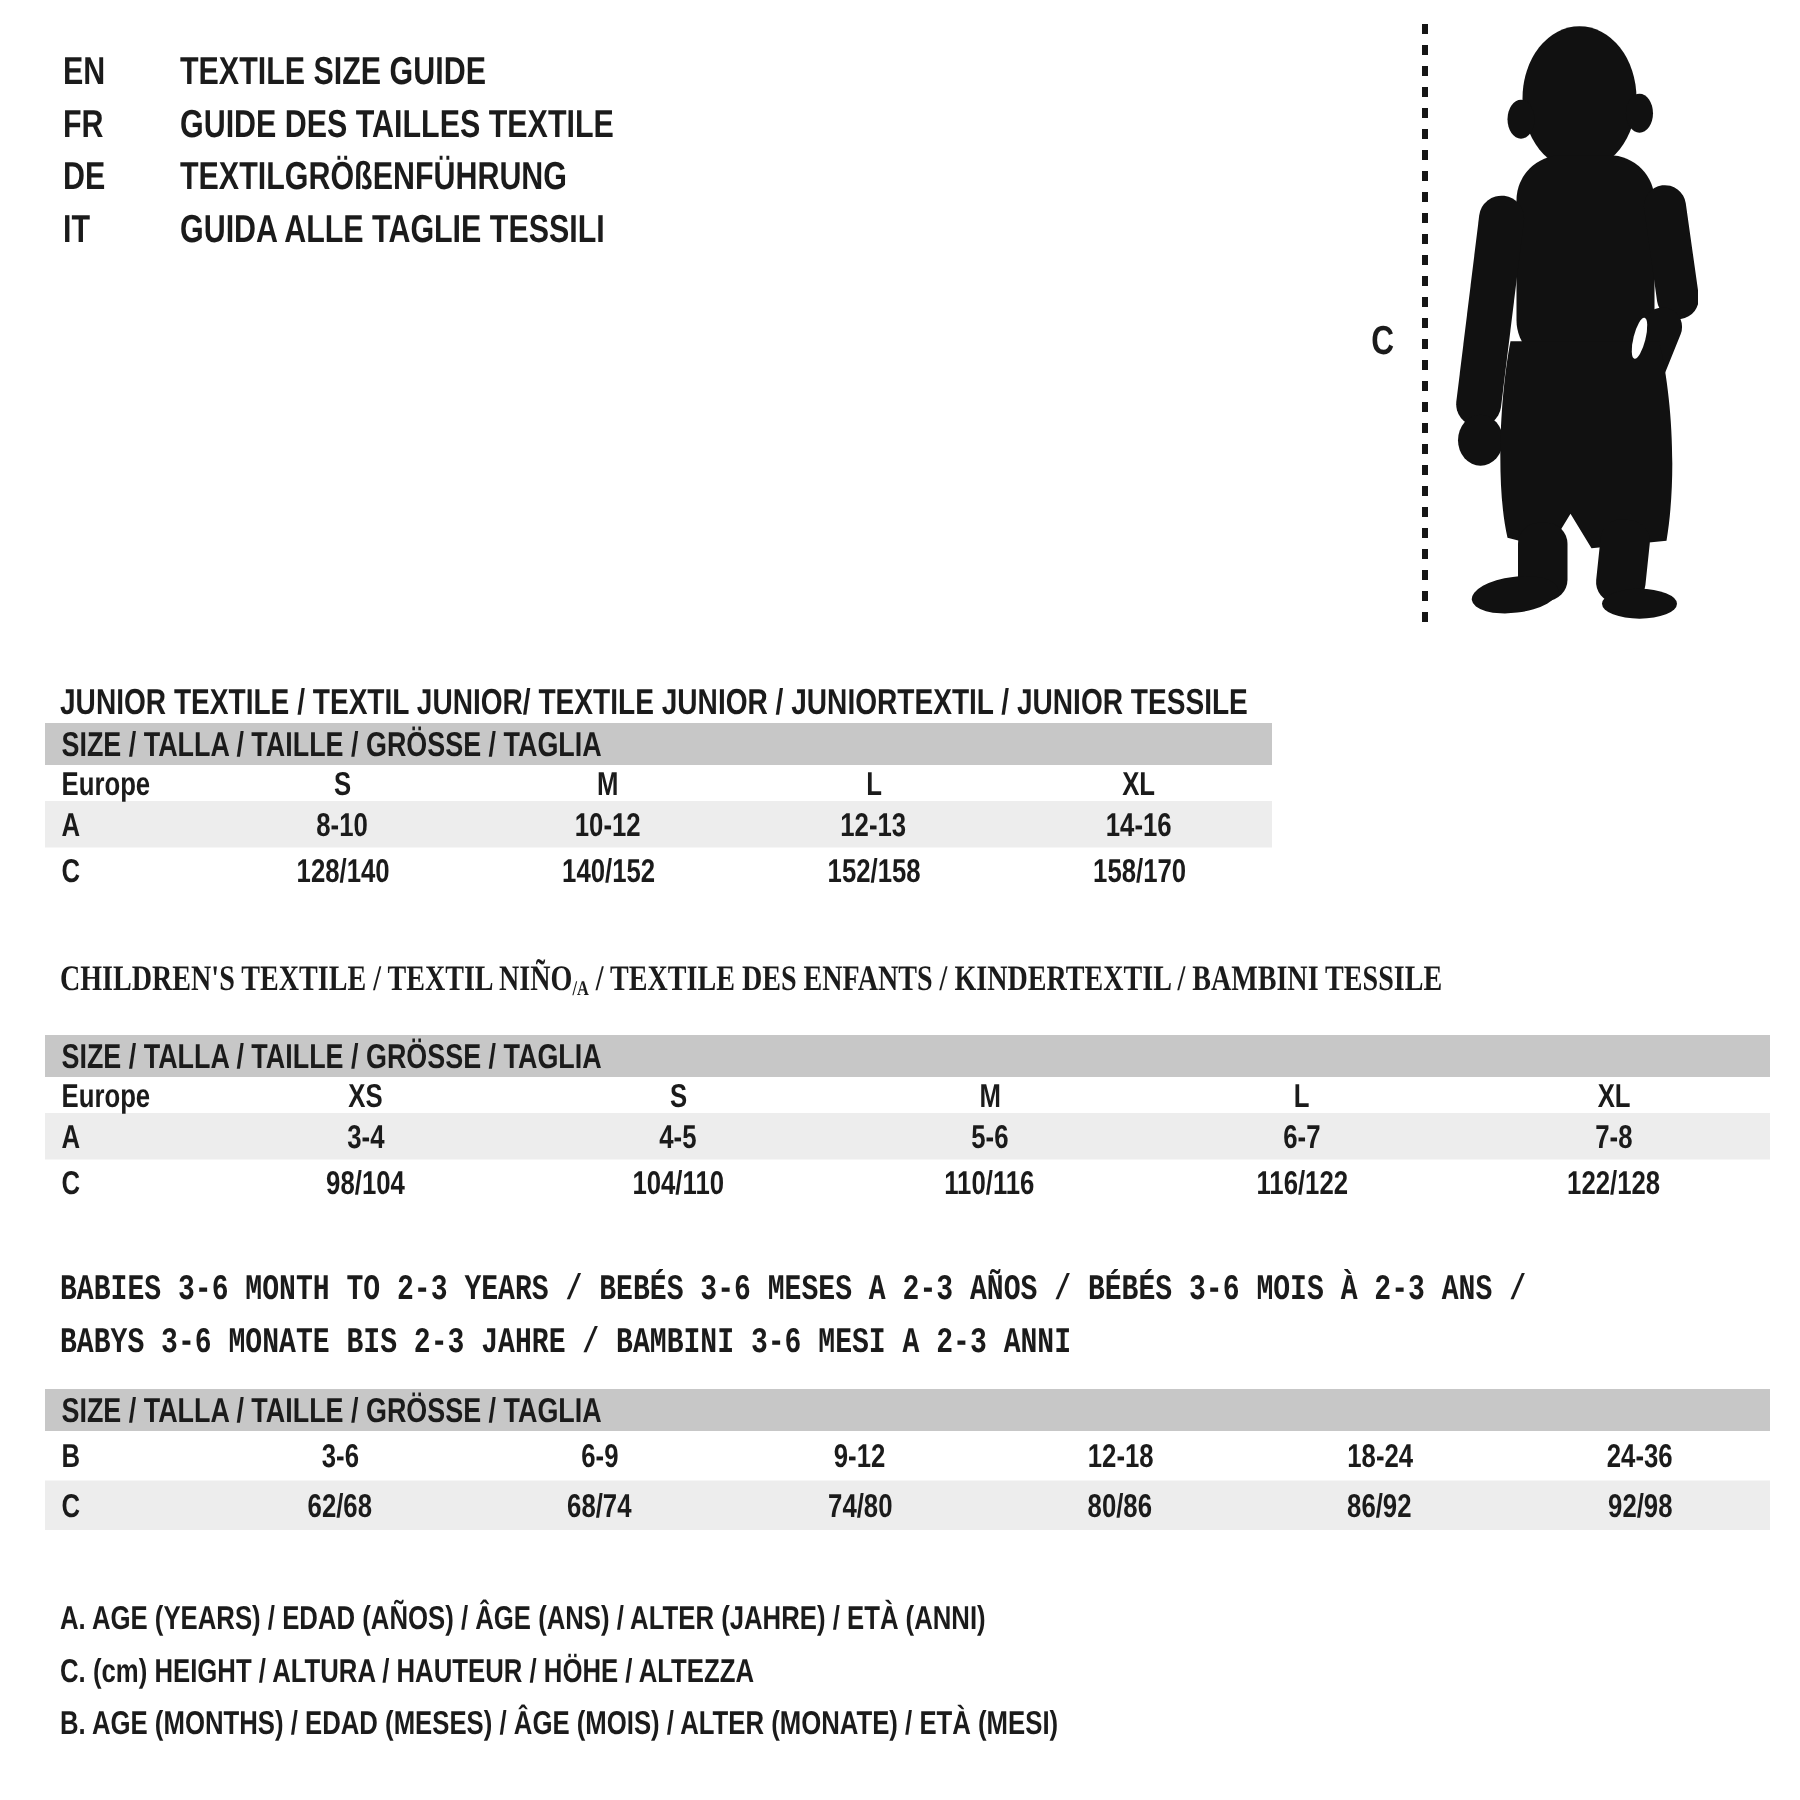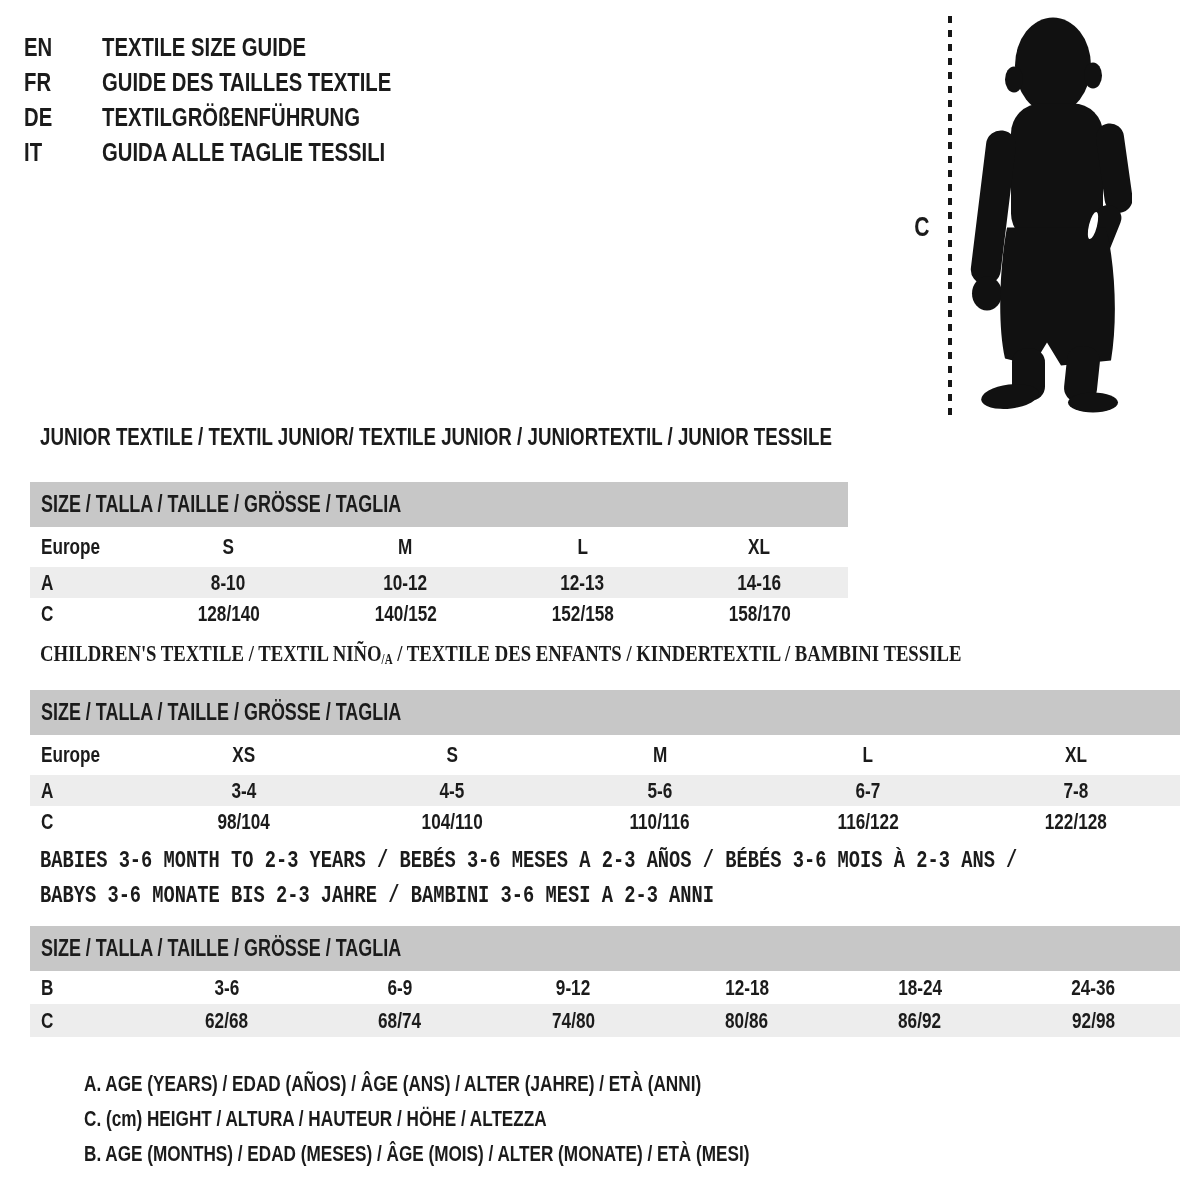--- a/index.html
+++ b/index.html
@@ -11,53 +11,53 @@
     color:#1b1b1b;
     overflow:hidden;
   }
   .canvas { position:absolute; inset:0; }
 
   
   .cond { display:inline-block; transform:scale(0.78,1); transform-origin:50% 50%; white-space:nowrap; font-weight:700; }
   .cond-l { transform-origin:0 50%; }
 
   
-  .lang-block { position:absolute; left:24px; top:30px; }
+  .lang-block { position:absolute; left:42px; top:30px; }
   .lang-row { display:grid; grid-template-columns:78px auto; height:35px; align-items:center; font-size:26px; font-weight:700; }
 
   
   .measure-line {
     position:absolute; left:948px; top:16px; width:4px; height:400px;
     background:repeating-linear-gradient(to bottom, #161616 0 7px, transparent 7px 14px);
   }
   .measure-label { position:absolute; left:912px; top:212px; font-size:27px; font-weight:700; }
   .silhouette { position:absolute; left:965px; top:14px; }
 
   
   .sec-title { position:absolute; left:40px; font-size:24px; font-weight:700; line-height:30px; }
   .subscr { font-size:14px; vertical-align:-3px; font-weight:700; }
 
   
   .tbl { position:absolute; left:30px; }
-  .size-bar { background:#c7c7c7; height:45px; display:flex; align-items:center; padding-left:11px; font-size:23px; font-weight:700; }
+  .size-bar { background:#c7c7c7; height:28px; display:flex; align-items:center; padding-left:11px; font-size:23px; font-weight:700; }
   .grid-row { display:grid; align-items:center; }
   .cols-4 { grid-template-columns:110px repeat(4,1fr); }
   .cols-5 { grid-template-columns:110px repeat(5,1fr); }
   .cols-6 { grid-template-columns:110px repeat(6,1fr); }
-  .r-head { height:40px; }
+  .r-head { height:24px; }
   .r-data { height:31px; }
   .shade { background:#ededed; }
   .cell { text-align:center; font-size:22px; font-weight:700; }
   .label-cell { text-align:left; padding-left:11px; font-size:22px; font-weight:700; }
   .w-junior { width:818px; }
   .w-wide { width:1150px; }
 
   
   .legend { position:absolute; left:40px; top:1066px; }
-  .legend-line { height:35px; display:flex; align-items:center; font-size:22px; font-weight:700;margin-left:44px; }
+  .legend-line { height:35px; display:flex; font-size:22px; font-weight:700; }
 </style>
 </head>
 <body>
 
 <div class="canvas">
 
   <div class="lang-block">
     <div class="lang-row">
       <span class="cond cond-l">EN</span>
       <span class="cond cond-l">TEXTILE SIZE GUIDE</span>
@@ -93,21 +93,21 @@
       <ellipse cx="122" cy="252" rx="13" ry="15"></ellipse>
       <path d="M42,212 C35,248 32,308 40,343 L68,350 L82,327 L96,350 L146,345 C153,303 150,248 141,212 Z"></path>
       <rect x="47" y="333" width="33" height="52" rx="14"></rect>
       <rect x="103" y="331" width="33" height="56" rx="14" transform="rotate(6 119 335)"></rect>
       <ellipse cx="45" cy="381" rx="29" ry="12" transform="rotate(-7 45 381)"></ellipse>
       <ellipse cx="128" cy="387" rx="25" ry="10"></ellipse>
     </g>
     <ellipse cx="128" cy="210" rx="4" ry="14" fill="#ffffff" transform="rotate(14 128 210)"></ellipse>
   </svg>
 
-  <div class="sec-title" style="top:422px;">
+  <div class="sec-title" style="top:454px;">
     <span class="cond cond-l">JUNIOR TEXTILE / TEXTIL JUNIOR/ TEXTILE JUNIOR / JUNIORTEXTIL / JUNIOR TESSILE</span>
   </div>
   <div class="tbl w-junior" style="top:482px;">
     <div class="size-bar">
       <span class="cond cond-l">SIZE / TALLA / TAILLE / GRÖSSE / TAGLIA</span>
     </div>
     <div class="grid-row cols-4 r-head">
       <div class="label-cell"><span class="cond cond-l">Europe</span></div>
       <div class="cell"><span class="cond">S</span></div>
       <div class="cell"><span class="cond">M</span></div>

